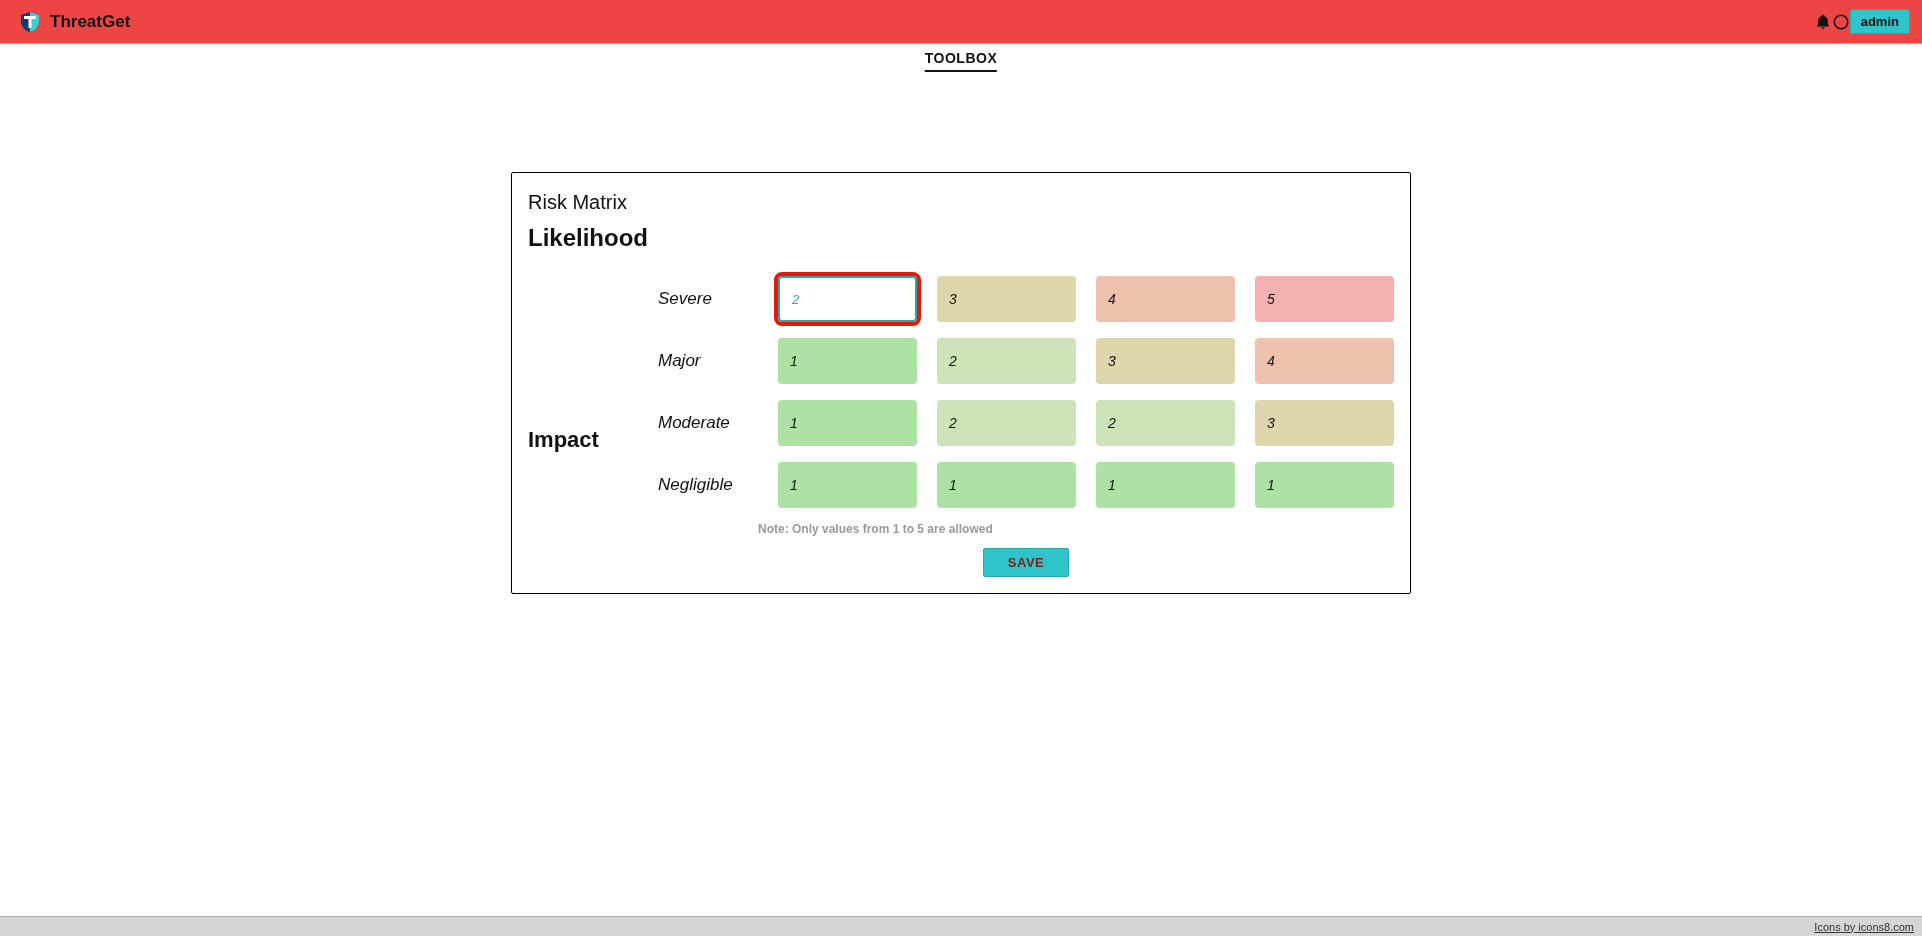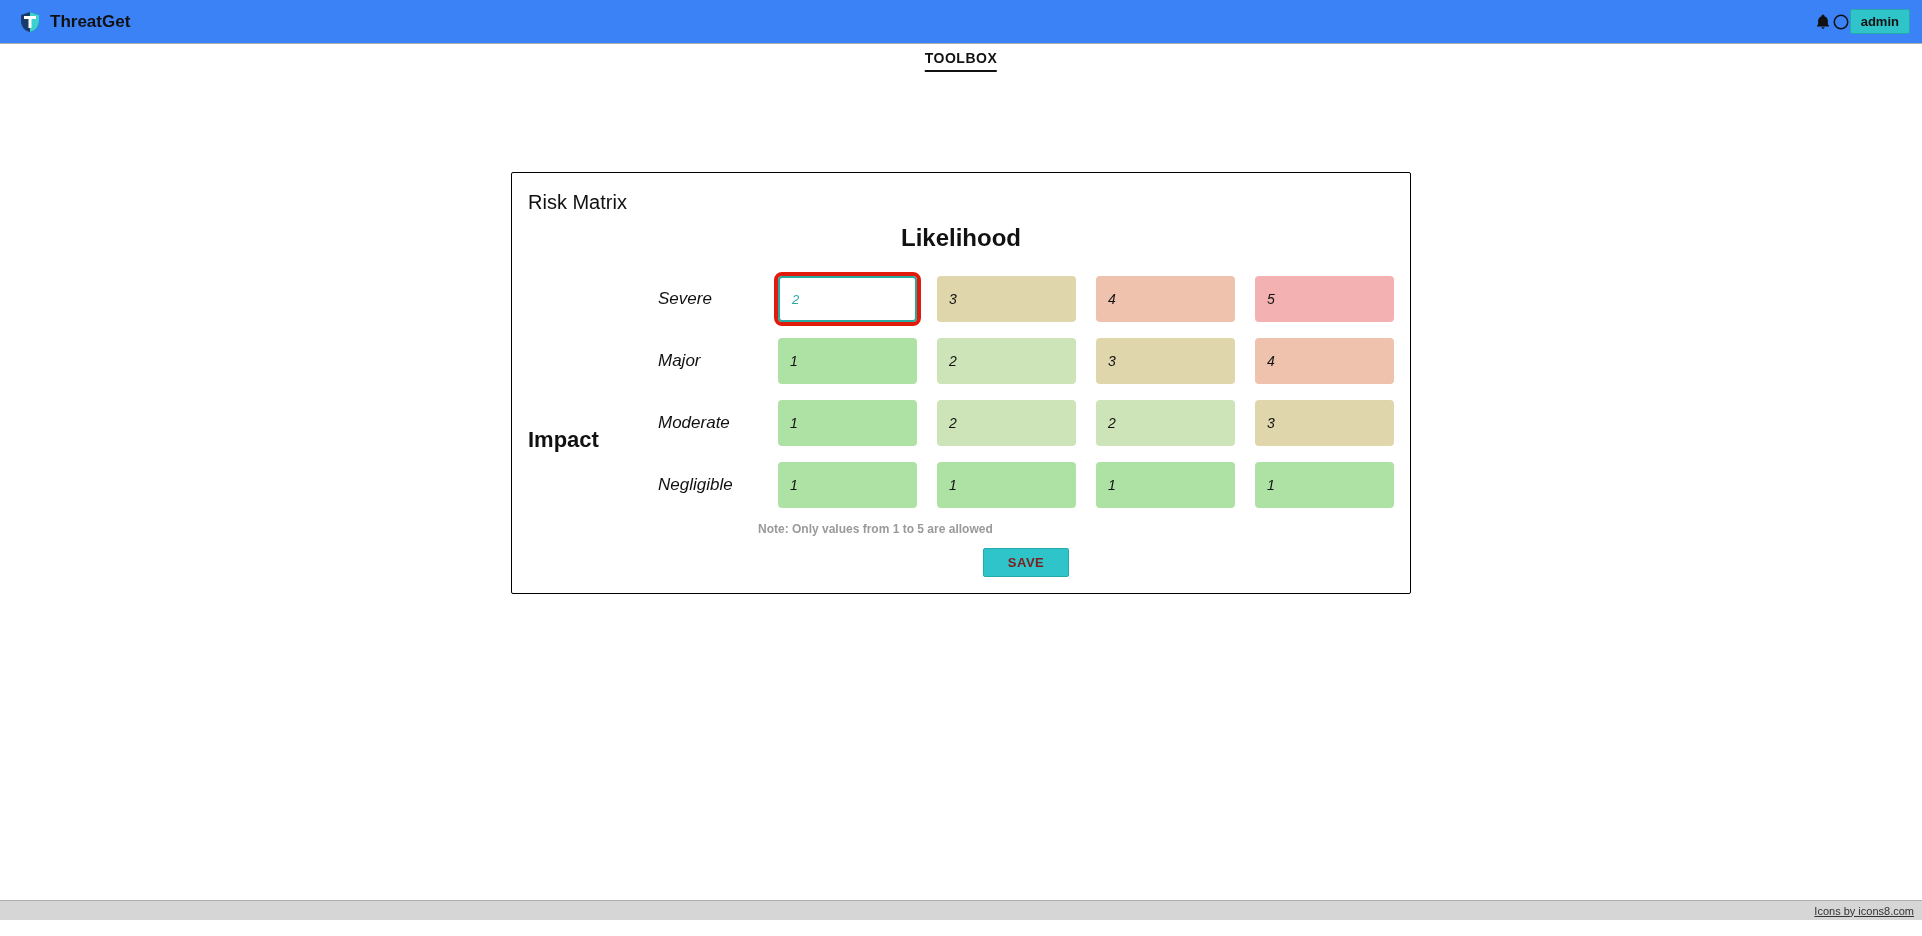--- a/index.html
+++ b/index.html
@@ -3,21 +3,21 @@
 <meta charset="utf-8">
 <style>
   * { box-sizing: border-box; }
   html, body { margin:0; padding:0; font-family: "Segoe UI", Arial, sans-serif; color:#111; }
   body { width:1922px; height:936px; background:#fff; position:relative; overflow:hidden; }
 
   
   .header {
     width:100%;
     height:44px;
-    background:#3b82f6;
+    background:#ef4444;
     border-bottom:1px solid #aeaeae;
     display:flex;
     align-items:center;
     padding:0 12px;
   }
   .logo-wrap { display:flex; align-items:center; gap:8px; margin-left:6px;}
   .logo-icon { width:24px; height:24px; }
   .logo-text { font-weight:700; font-size:17px; }
   .nav { position:absolute; left:50%; transform:translateX(-50%); display:flex; gap:40px;flex-direction:column; }
   .nav-item { font-weight:800; font-size:14px; letter-spacing:0.5px; padding:8px 4px; cursor:pointer; }
@@ -39,21 +39,21 @@
 
   .card {
     margin-top:128px;
     width:900px;
     border:1px solid #000000;
     border-radius:2px;
     padding:18px 16px 16px 16px;
     background:#fff;
   }
   .card-title { font-size:20px; font-weight:500; margin-bottom:6px; }
-  .likelihood-title { text-align:center; font-size:24px; font-weight:700; margin:10px 0 20px 0; }
+  .likelihood-title { text-align:left; font-size:24px; font-weight:700; margin:10px 0 20px 0; }
   .impact-title { font-size:22px; font-weight:700; }
 
   .col-headers { display:grid; grid-template-columns: 100px repeat(4, 1fr); column-gap:10px; margin-left:0;}
   .col-headers .spacer { width:100px; }
   .lik-hdr { font-size:17px; font-weight:500; padding-bottom:8px; padding-left:4px;}
 
   .rows { display:flex; flex-direction:column; row-gap:16px; margin-top:4px;}
   .row { display:grid; grid-template-columns: 100px repeat(4, 1fr); column-gap:20px; align-items:center;font-style:italic;}
   .row-label { font-size:17px; font-weight:500; text-align:left; }
   .cell {
@@ -87,21 +87,21 @@
   .mid-left {
     width:130px;
     display:flex;
     align-items:center;
     padding-top:30px;
   }
   .mid-right { flex:1; }
 
   .footer {
     position:absolute;
-    bottom:16px; left:0; right:0;
+    bottom:0; left:0; right:0;
     height:20px;
     background:#d6d6d6;
     border-top:1px solid #aeaeae;
     display:flex; align-items:center; justify-content:flex-end;
     padding:0 8px;
     font-size:11px;
   }
   .footer a { color:#333; text-decoration:underline; cursor:pointer;}
 </style>
 </head>

